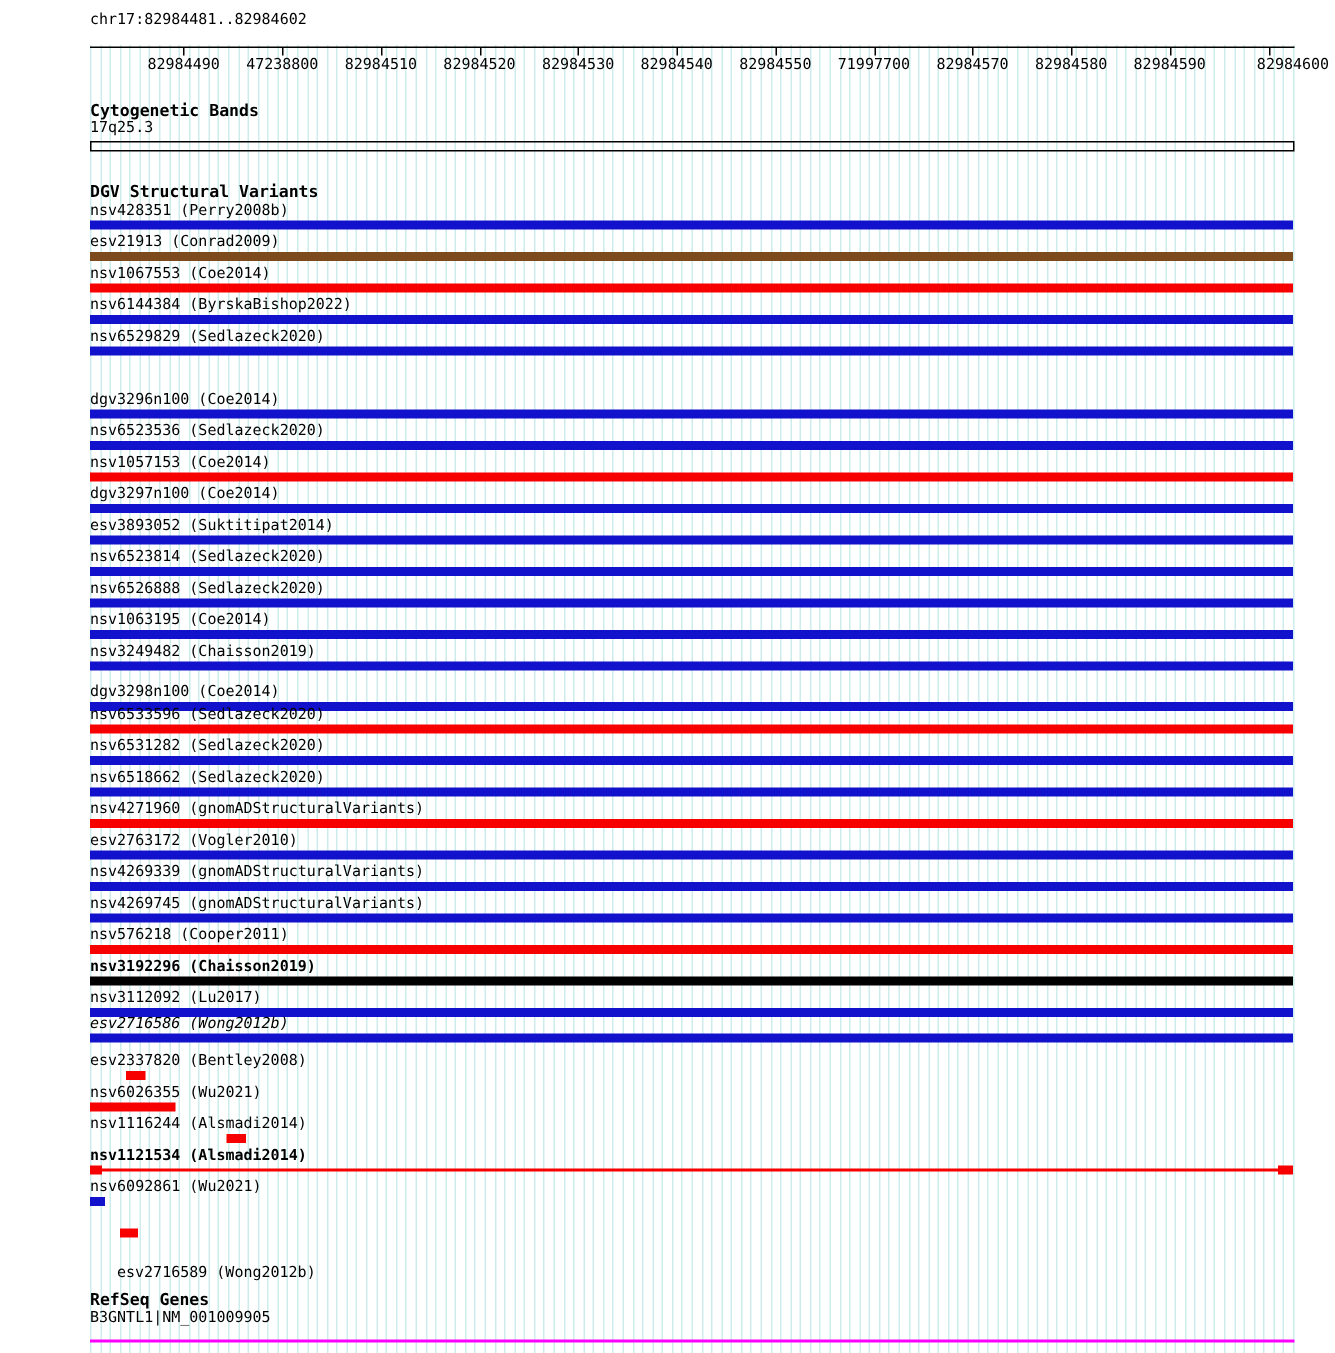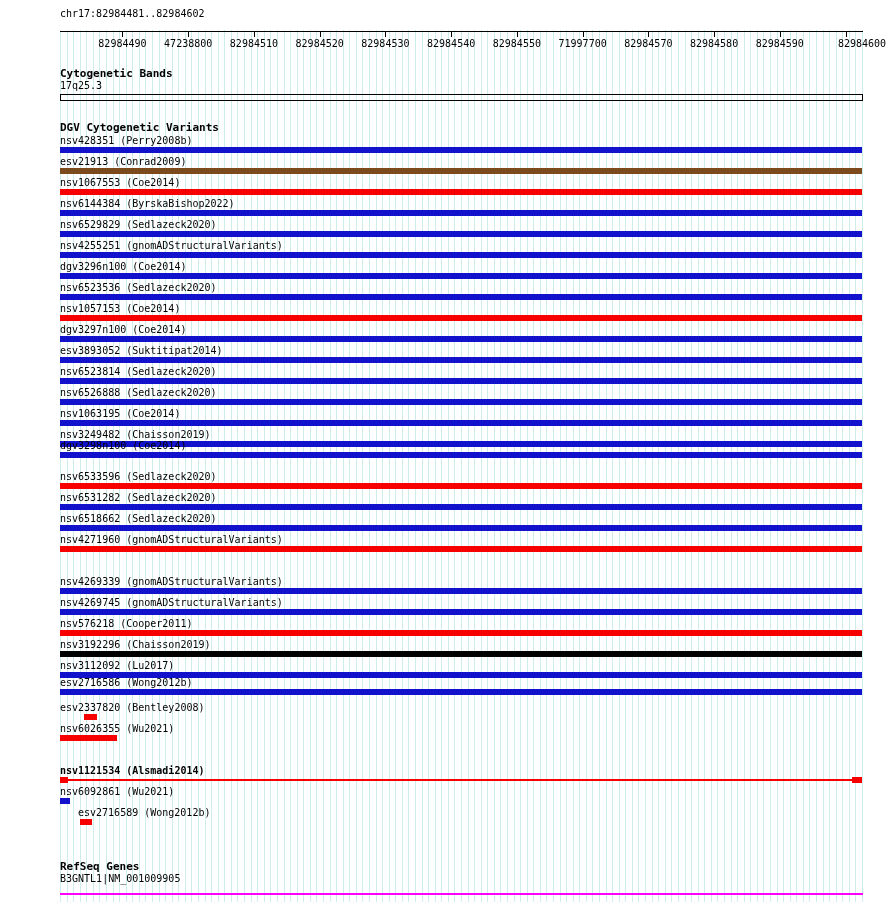--- a/index.html
+++ b/index.html
@@ -198,21 +198,21 @@
         <div class="ruler-tick-label" style="left: 719.828px;">82984590</div>
         <div class="ruler-tick" style="left: 785.566px;"></div>
         <div class="ruler-tick-label" style="left: 802px;">82984600</div>
       </div>
   </div>
 
   <div class="hdr cyto-title">Cytogenetic Bands</div>
   <div class="txt cyto-band-label">17q25.3</div>
   <div class="cyto-band-rect"></div>
 
-  <div class="hdr dgv-title">DGV Cytogenetic Variants</div>
+  <div class="hdr dgv-title">DGV Structural Variants</div>
   <div class="variant-rows">
       <div class="variant-row" style="top: 0px; padding-left: 40px;">
         <div class="variant-label">nsv428351 (Perry2008b)</div>
         <div class="variant-bar" style="left: 0px; width: 802px; background: rgb(18, 18, 204);"></div>
       </div>
       <div class="variant-row" style="top: 21px;">
         <div class="variant-label">esv21913 (Conrad2009)</div>
         <div class="variant-bar" style="left: 0px; width: 802px; background: rgb(125, 74, 30);"></div>
       </div>
       <div class="variant-row" style="top: 42px;">
@@ -220,24 +220,20 @@
         <div class="variant-bar" style="left: 0px; width: 802px; background: rgb(247, 0, 0);"></div>
       </div>
       <div class="variant-row" style="top: 63px;">
         <div class="variant-label">nsv6144384 (ByrskaBishop2022)</div>
         <div class="variant-bar" style="left: 0px; width: 802px; background: rgb(18, 18, 204);"></div>
       </div>
       <div class="variant-row" style="top: 84px;">
         <div class="variant-label">nsv6529829 (Sedlazeck2020)</div>
         <div class="variant-bar" style="left: 0px; width: 802px; background: rgb(18, 18, 204);"></div>
       </div>
-      <div class="variant-row" style="top: 105px;">
-        <div class="variant-label">nsv4255251 (gnomADStructuralVariants)</div>
-        <div class="variant-bar" style="left: 0px; width: 802px; background: rgb(18, 18, 204);"></div>
-      </div>
       <div class="variant-row" style="top: 126px;">
         <div class="variant-label">dgv3296n100 (Coe2014)</div>
         <div class="variant-bar" style="left: 0px; width: 802px; background: rgb(18, 18, 204);"></div>
       </div>
       <div class="variant-row" style="top: 147px;">
         <div class="variant-label">nsv6523536 (Sedlazeck2020)</div>
         <div class="variant-bar" style="left: 0px; width: 802px; background: rgb(18, 18, 204);"></div>
       </div>
       <div class="variant-row" style="top: 168px;">
         <div class="variant-label">nsv1057153 (Coe2014)</div>
@@ -260,84 +256,92 @@
         <div class="variant-bar" style="left: 0px; width: 802px; background: rgb(18, 18, 204);"></div>
       </div>
       <div class="variant-row" style="top: 273px; text-align: center;">
         <div class="variant-label">nsv1063195 (Coe2014)</div>
         <div class="variant-bar" style="left: 0px; width: 802px; background: rgb(18, 18, 204);"></div>
       </div>
       <div class="variant-row" style="top: 294px;">
         <div class="variant-label">nsv3249482 (Chaisson2019)</div>
         <div class="variant-bar" style="left: 0px; width: 802px; background: rgb(18, 18, 204);"></div>
       </div>
-      <div class="variant-row" style="top: 305px;">
+      <div class="variant-row" style="top: 321px;">
         <div class="variant-label">dgv3298n100 (Coe2014)</div>
         <div class="variant-bar" style="left: 0px; width: 802px; background: rgb(18, 18, 204);"></div>
       </div>
       <div class="variant-row" style="top: 336px;">
         <div class="variant-label">nsv6533596 (Sedlazeck2020)</div>
         <div class="variant-bar" style="left: 0px; width: 802px; background: rgb(247, 0, 0);"></div>
       </div>
       <div class="variant-row" style="top: 357px;">
         <div class="variant-label">nsv6531282 (Sedlazeck2020)</div>
         <div class="variant-bar" style="left: 0px; width: 802px; background: rgb(18, 18, 204);"></div>
       </div>
       <div class="variant-row" style="top: 378px;">
         <div class="variant-label">nsv6518662 (Sedlazeck2020)</div>
         <div class="variant-bar" style="left: 0px; width: 802px; background: rgb(18, 18, 204);"></div>
       </div>
       <div class="variant-row" style="top: 399px;">
         <div class="variant-label">nsv4271960 (gnomADStructuralVariants)</div>
         <div class="variant-bar" style="left: 0px; width: 802px; background: rgb(247, 0, 0);"></div>
       </div>
+      <div class="variant-row" style="top: 420px;">
+        <div class="variant-label">esv2763172 (Vogler2010)</div>
+        <div class="variant-bar" style="left: 0px; width: 802px; background: rgb(18, 18, 204);"></div>
+      </div>
       <div class="variant-row" style="top: 441px;">
         <div class="variant-label">nsv4269339 (gnomADStructuralVariants)</div>
         <div class="variant-bar" style="left: 0px; width: 802px; background: rgb(18, 18, 204);"></div>
       </div>
       <div class="variant-row" style="top: 462px;">
         <div class="variant-label">nsv4269745 (gnomADStructuralVariants)</div>
         <div class="variant-bar" style="left: 0px; width: 802px; background: rgb(18, 18, 204);"></div>
       </div>
       <div class="variant-row" style="top: 483px;">
         <div class="variant-label">nsv576218 (Cooper2011)</div>
         <div class="variant-bar" style="left: 0px; width: 802px; background: rgb(247, 0, 0);"></div>
       </div>
-      <div class="variant-row" style="top: 504px;">
+      <div class="variant-row" style="top: 504px; font-weight: bold;">
         <div class="variant-label">nsv3192296 (Chaisson2019)</div>
         <div class="variant-bar" style="left: 0px; width: 802px; background: rgb(0, 0, 0);"></div>
       </div>
       <div class="variant-row" style="top: 525px;">
         <div class="variant-label">nsv3112092 (Lu2017)</div>
         <div class="variant-bar" style="left: 0px; width: 802px; background: rgb(18, 18, 204);"></div>
       </div>
-      <div class="variant-row" style="top: 542px;">
+      <div class="variant-row" style="top: 542px; font-style: italic;">
         <div class="variant-label">esv2716586 (Wong2012b)</div>
         <div class="variant-bar" style="left: 0px; width: 802px; background: rgb(18, 18, 204);"></div>
       </div>
       <div class="variant-row" style="top: 567px;">
         <div class="variant-label">esv2337820 (Bentley2008)</div>
         <div class="variant-bar" style="left: 24px; width: 13px; background: rgb(247, 0, 0);"></div>
       </div>
       <div class="variant-row" style="top: 588px;">
         <div class="variant-label">nsv6026355 (Wu2021)</div>
         <div class="variant-bar" style="left: 0px; width: 57px; background: rgb(247, 0, 0);"></div>
+      </div>
+      <div class="variant-row" style="top: 609px;">
+        <div class="variant-label">nsv1116244 (Alsmadi2014)</div>
+        <div class="variant-bar" style="left: 91px; width: 13px; background: rgb(247, 0, 0);"></div>
       </div>
       <div class="variant-row" style="top: 630px; font-weight: bold;">
         <div class="variant-label">nsv1121534 (Alsmadi2014)</div>
         <div class="variant-line" style="background: rgb(247, 0, 0);"></div>
         <div class="variant-bar" style="left: 0px; width: 8px; background: rgb(247, 0, 0);"></div>
         <div class="variant-bar" style="left: 792px; width: 10px; background: rgb(247, 0, 0);"></div>
       </div>
       <div class="variant-row" style="top: 651px;">
         <div class="variant-label">nsv6092861 (Wu2021)</div>
         <div class="variant-bar" style="left: 0px; width: 10px; background: rgb(18, 18, 204);"></div>
       </div>
       <div class="variant-row" style="top: 672px;">
-        <div class="variant-label" style="left: 18px;">esv2716589 (Wong2012b)</div>
+        <div class="variant-label" style="left: 18px; margin-top: 36px;">esv2716589 (Wong2012b)</div>
         <div class="variant-bar" style="left: 20px; width: 12px; background: rgb(247, 0, 0);"></div>
       </div>
     </div>
 
   <div class="hdr refseq-title">RefSeq Genes</div>
   <div class="txt refseq-gene-label">B3GNTL1|NM_001009905</div>
   <div class="gene-line" style="background: rgb(255, 0, 255);"></div>
 
 </div>
 

